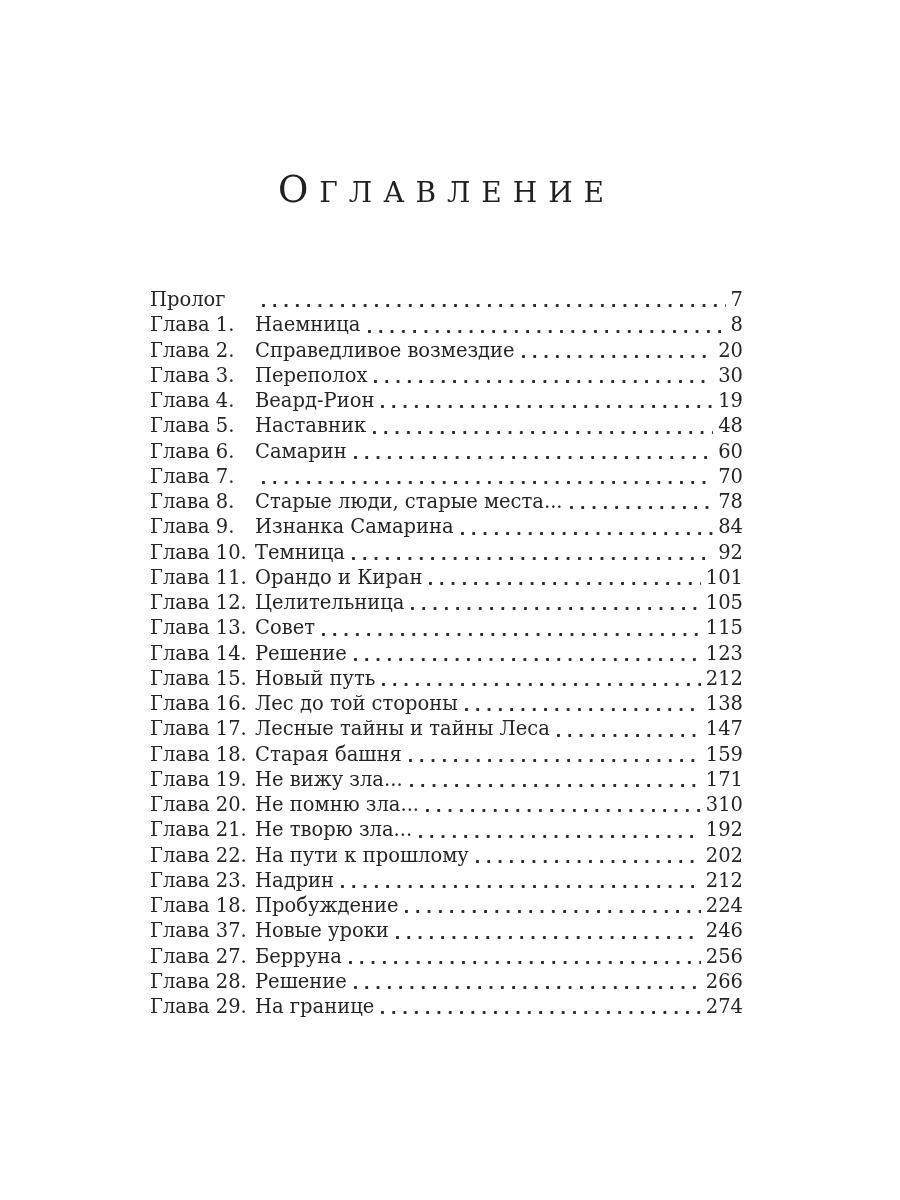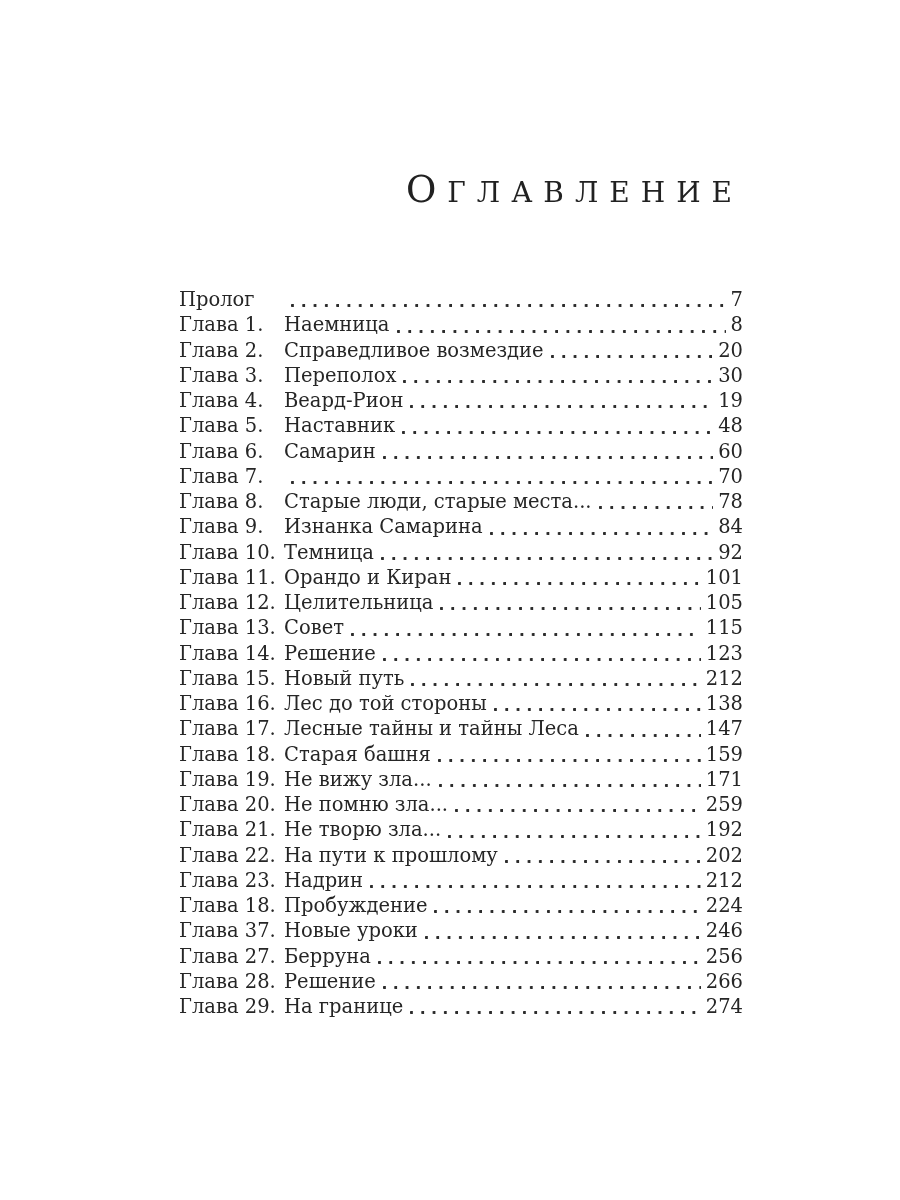--- a/index.html
+++ b/index.html
@@ -25,41 +25,40 @@
     left: 150px;
     top: 0;
     width: 593px;
   }
   .toc-title {
     margin: 168px 0 0 0;
     font-weight: 400;
     font-size: 28px;
     line-height: 44px;
     letter-spacing: 11px;
-    text-align: right;
+    text-align: center;
     text-transform: uppercase;
     color: #212121;
     white-space: nowrap;
   }
   .toc-title::first-letter {
     font-size: 37px;
   }
   .toc-list {
     margin-top: 72px;
   }
   .toc-row {
     display: flex;
     align-items: baseline;
     font-size: 19.5px;
     line-height: 25.25px;
     white-space: nowrap;
   }
   .toc-row .label {
     flex: 0 0 105px;
-    margin-left: 29px;
   }
   .toc-row .entry-title {
     flex: 0 0 auto;
   }
   .toc-row .leader {
     flex: 1 1 auto;
     position: relative;
     align-self: stretch;
     min-width: 10px;
   }
@@ -224,21 +223,21 @@
           <span class="label">Глава 19.</span>
           <span class="entry-title">Не вижу зла...</span>
           <span class="leader"></span>
           <span class="page-num">171</span>
         </div>
 
         <div class="toc-row">
           <span class="label">Глава 20.</span>
           <span class="entry-title">Не помню зла...</span>
           <span class="leader"></span>
-          <span class="page-num">259</span>
+          <span class="page-num">310</span>
         </div>
 
         <div class="toc-row">
           <span class="label">Глава 21.</span>
           <span class="entry-title">Не творю зла...</span>
           <span class="leader"></span>
           <span class="page-num">192</span>
         </div>
 
         <div class="toc-row">

